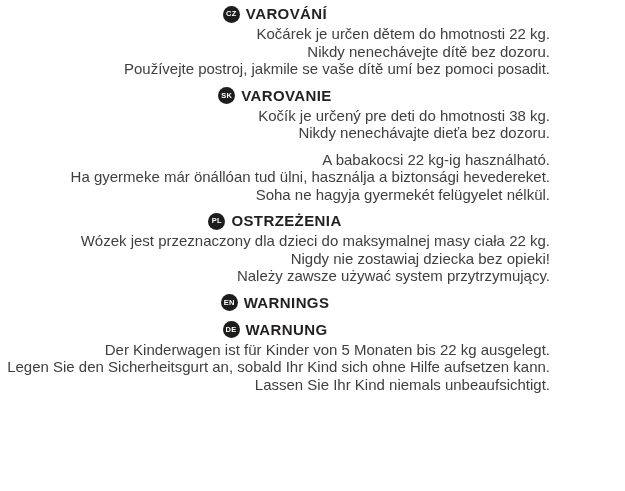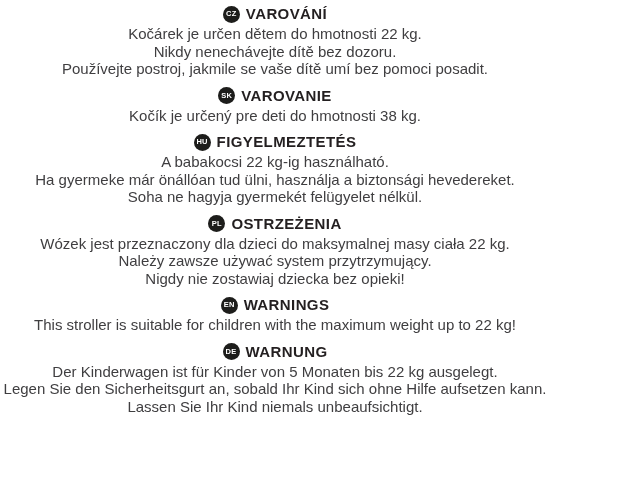--- a/index.html
+++ b/index.html
@@ -14,21 +14,21 @@
   body{
     width:625px;
     height:491px;
     overflow:hidden;
     font-family:"Liberation Sans","DejaVu Sans",sans-serif;
   }
   .page{
     width:550px;
     height:491px;
     padding-top:5px;
-    text-align:center;
+    text-align:right;
   }
   .warning-section{
     margin-bottom:9px;
   }
   .heading{
     display:flex;
     align-items:center;
     justify-content:center;
     gap:6px;
     line-height:18px;
@@ -74,48 +74,44 @@
     <p class="line">Nikdy nenechávejte dítě bez dozoru.</p>
     <p class="line">Používejte postroj, jakmile se vaše dítě umí bez pomoci posadit.</p>
   </section>
 
   <section class="warning-section">
     <h2 class="heading">
       <span class="badge">SK</span>
       <span class="heading-text">VAROVANIE</span>
     </h2>
     <p class="line">Kočík je určený pre deti do hmotnosti 38 kg.</p>
+    <p class="line">Nikdy nenechávajte dieťa bez dozoru.</p>
   </section>
 
   <section class="warning-section">
-    <h2 class="heading">
-      <span class="badge">HU</span>
-      <span class="heading-text">FIGYELMEZTETÉS</span>
-    </h2>
     <p class="line">A babakocsi 22 kg-ig használható.</p>
     <p class="line">Ha gyermeke már önállóan tud ülni, használja a biztonsági hevedereket.</p>
     <p class="line">Soha ne hagyja gyermekét felügyelet nélkül.</p>
   </section>
 
   <section class="warning-section">
     <h2 class="heading">
       <span class="badge">PL</span>
       <span class="heading-text">OSTRZEŻENIA</span>
     </h2>
     <p class="line">Wózek jest przeznaczony dla dzieci do maksymalnej masy ciała 22 kg.</p>
+    <p class="line">Nigdy nie zostawiaj dziecka bez opieki!</p>
     <p class="line">Należy zawsze używać system przytrzymujący.</p>
-    <p class="line">Nigdy nie zostawiaj dziecka bez opieki!</p>
   </section>
 
   <section class="warning-section">
     <h2 class="heading">
       <span class="badge">EN</span>
       <span class="heading-text">WARNINGS</span>
     </h2>
-    <p class="line">This stroller is suitable for children with the maximum weight up to 22 kg!</p>
   </section>
 
   <section class="warning-section">
     <h2 class="heading">
       <span class="badge">DE</span>
       <span class="heading-text">WARNUNG</span>
     </h2>
     <p class="line">Der Kinderwagen ist für Kinder von 5 Monaten bis 22 kg ausgelegt.</p>
     <p class="line">Legen Sie den Sicherheitsgurt an, sobald Ihr Kind sich ohne Hilfe aufsetzen kann.</p>
     <p class="line">Lassen Sie Ihr Kind niemals unbeaufsichtigt.</p>

